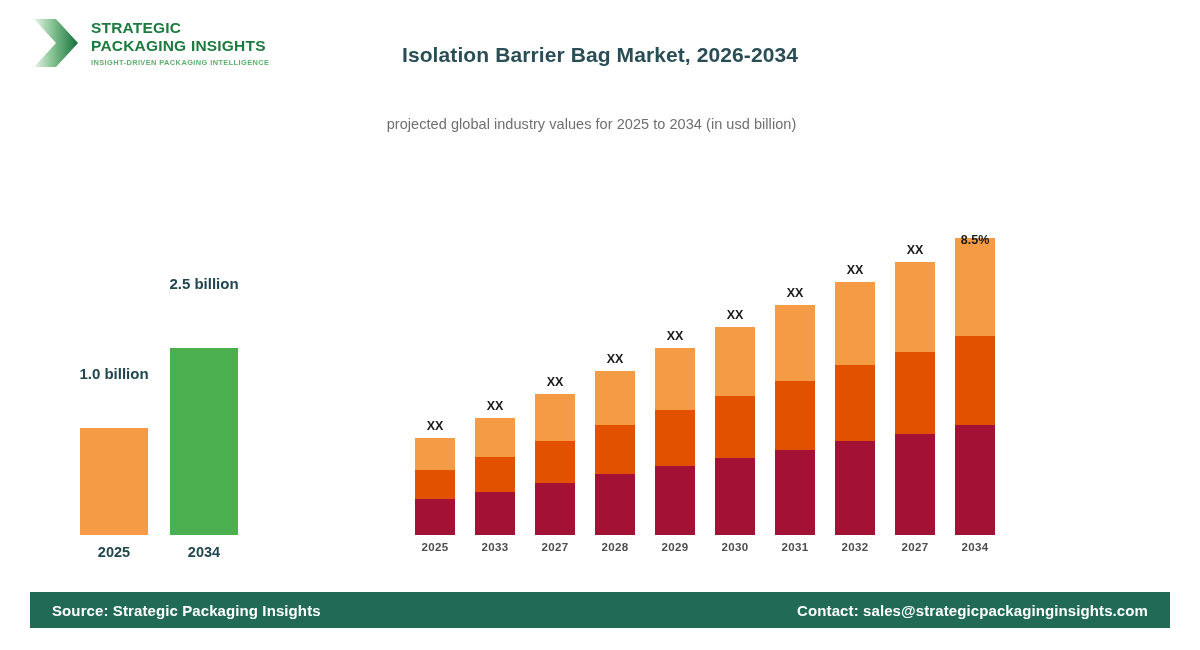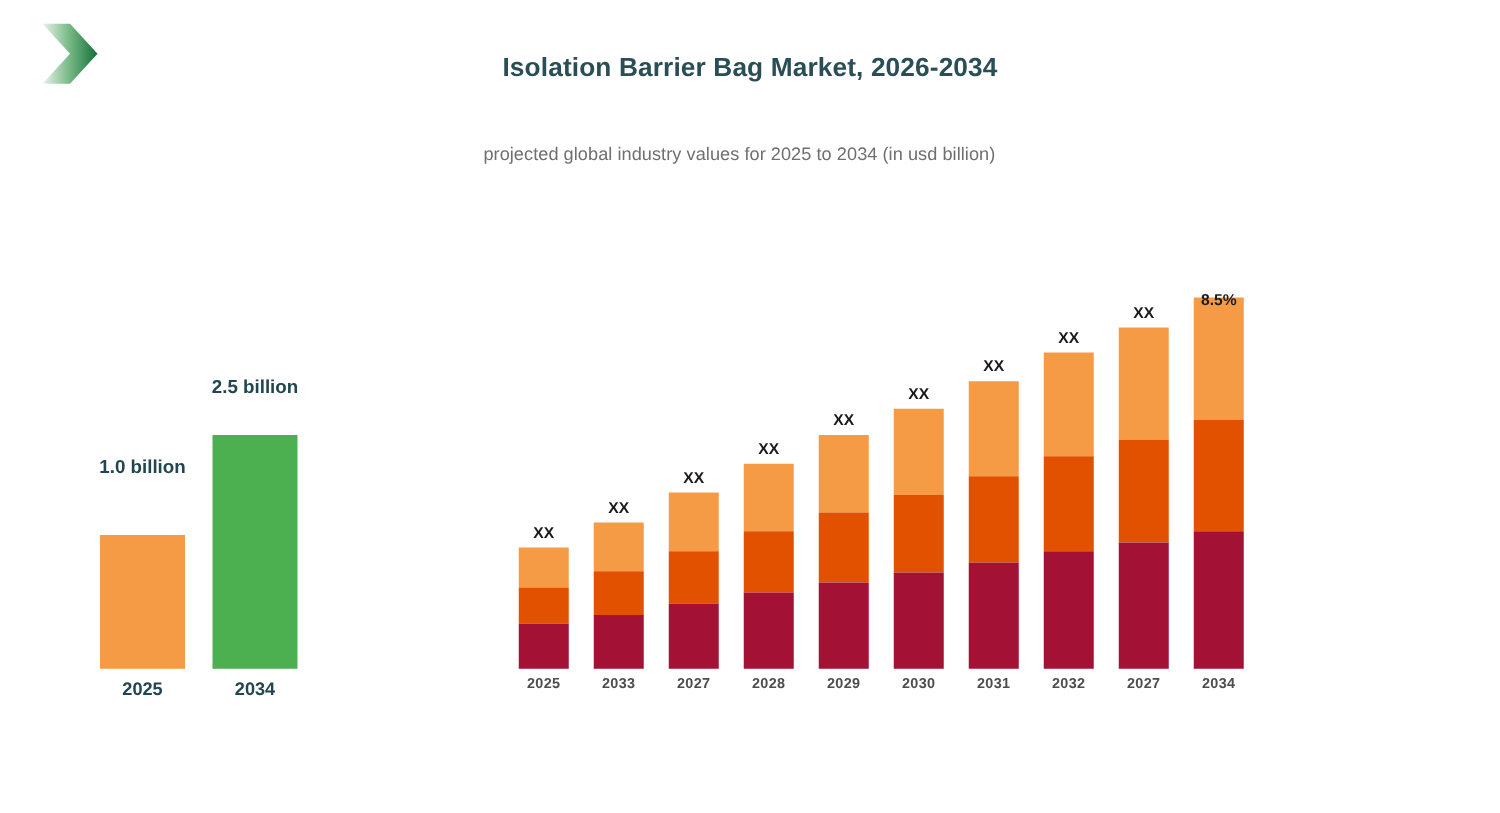--- a/index.html
+++ b/index.html
@@ -199,36 +199,41 @@
     <svg class="logo-mark" viewBox="0 0 52 54" aria-hidden="true">
       <defs>
         <linearGradient id="chevGrad" x1="0" y1="0" x2="1" y2="0">
           <stop offset="0%" stop-color="#E8F4EA"></stop>
           <stop offset="45%" stop-color="#7FBE8C"></stop>
           <stop offset="100%" stop-color="#12703A"></stop>
         </linearGradient>
       </defs>
       <path d="M4 3 L26 3 L48 27 L26 51 L4 51 L26 27 Z" fill="url(#chevGrad)"></path>
     </svg>
+    <div class="logo-text">
+      <div class="logo-line1">STRATEGIC</div>
+      <div class="logo-line2">PACKAGING INSIGHTS</div>
+      <div class="logo-tag">INSIGHT-DRIVEN PACKAGING INTELLIGENCE</div>
+    </div>
   </div>
 
   <div class="chart-title">Isolation Barrier Bag Market, 2026-2034</div>
   <div class="chart-subtitle">projected global industry values for 2025 to 2034 (in usd billion)</div>
 
 
   <div class="simple-chart">
 
     <div class="simple-col c0">
       <div class="simple-value" style="bottom:153px;">1.0 billion</div>
       <div class="simple-bar" style="height:107px; background:#F59B46;"></div>
       <div class="simple-label">2025</div>
     </div>
 
     <div class="simple-col c1">
-      <div class="simple-value" style="bottom:217px;">2.5 billion</div>
+      <div class="simple-value" style="bottom:243px;">2.5 billion</div>
       <div class="simple-bar" style="height:187px; background:#4CAF50;"></div>
       <div class="simple-label">2034</div>
     </div>
 
   </div>
 
   <div class="stacked-chart">
 
     <div class="stack-col" style="left:10px;">
       <div class="stack-top-label" style="bottom:102px;">XX</div>
@@ -305,14 +310,18 @@
     <div class="stack-col" style="left:550px;">
       <div class="stack-top-label" style="bottom:288px;">8.5%</div>
       <div class="stack-seg" style="height:98px; background:#F59B46;"></div>
       <div class="stack-seg" style="height:89px; background:#E25100;"></div>
       <div class="stack-seg" style="height:110px; background:#A31234;"></div>
       <div class="stack-year">2034</div>
     </div>
 
   </div>
 
+  <div class="footer">
+    <div>Source: Strategic Packaging Insights</div>
+    <div>Contact: sales@strategicpackaginginsights.com</div>
+  </div>
 
 </div>
 
 </body></html>

